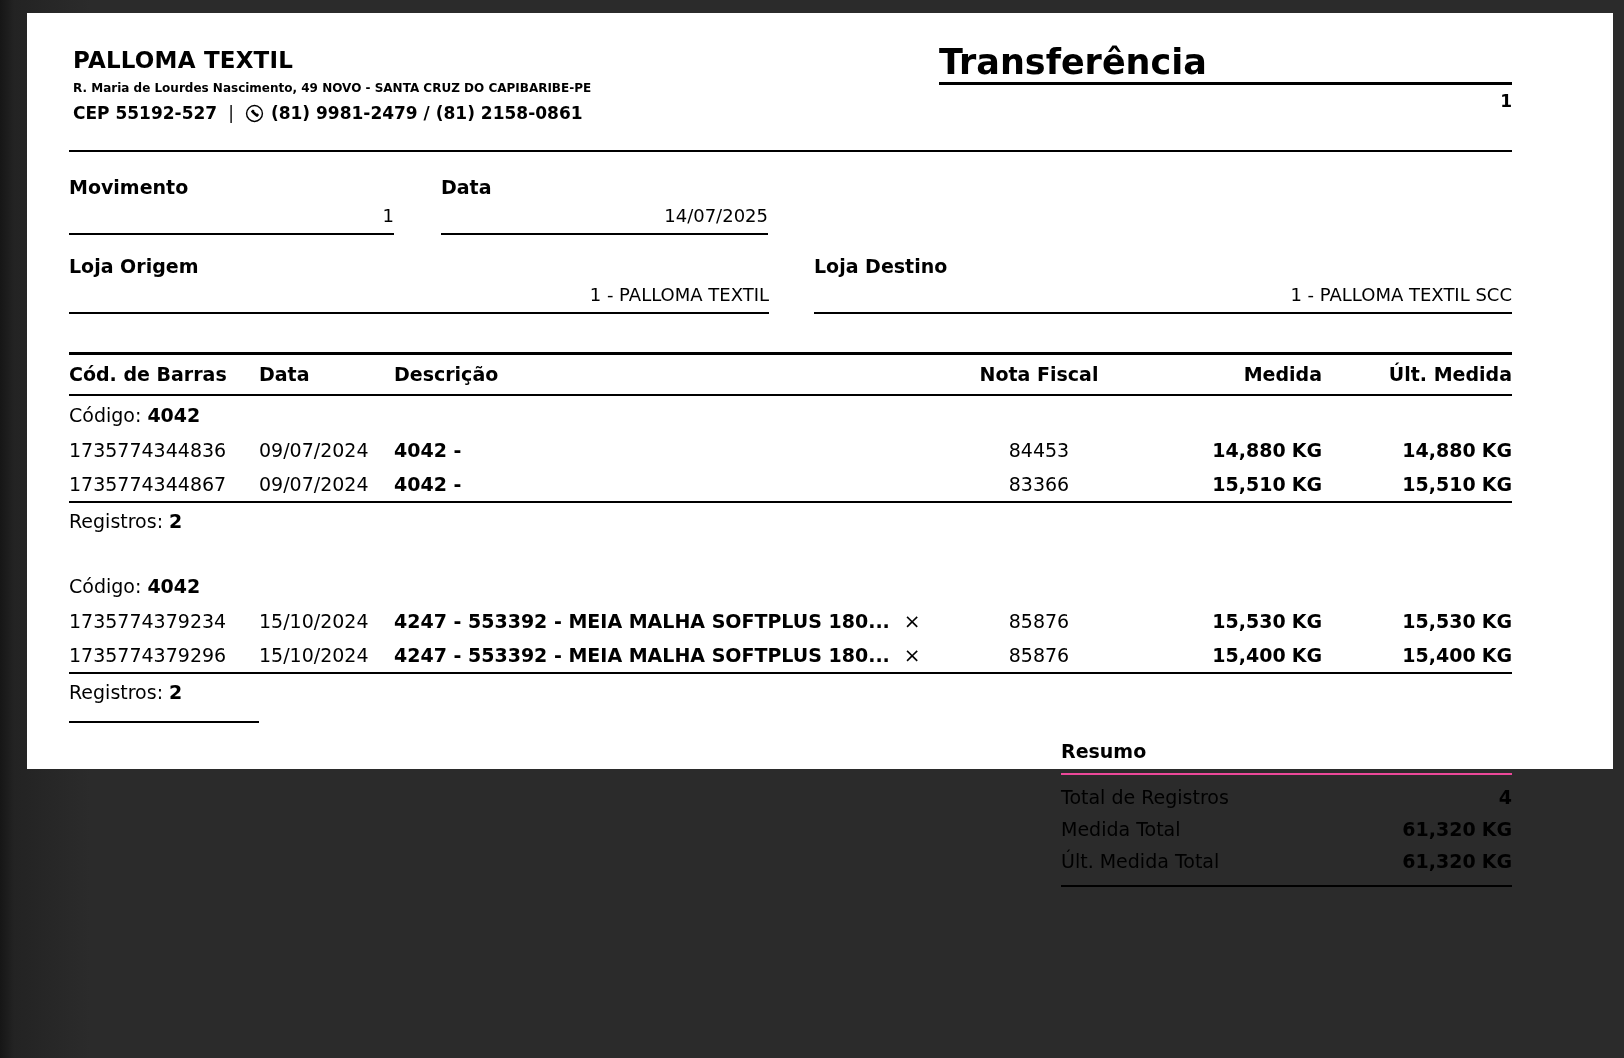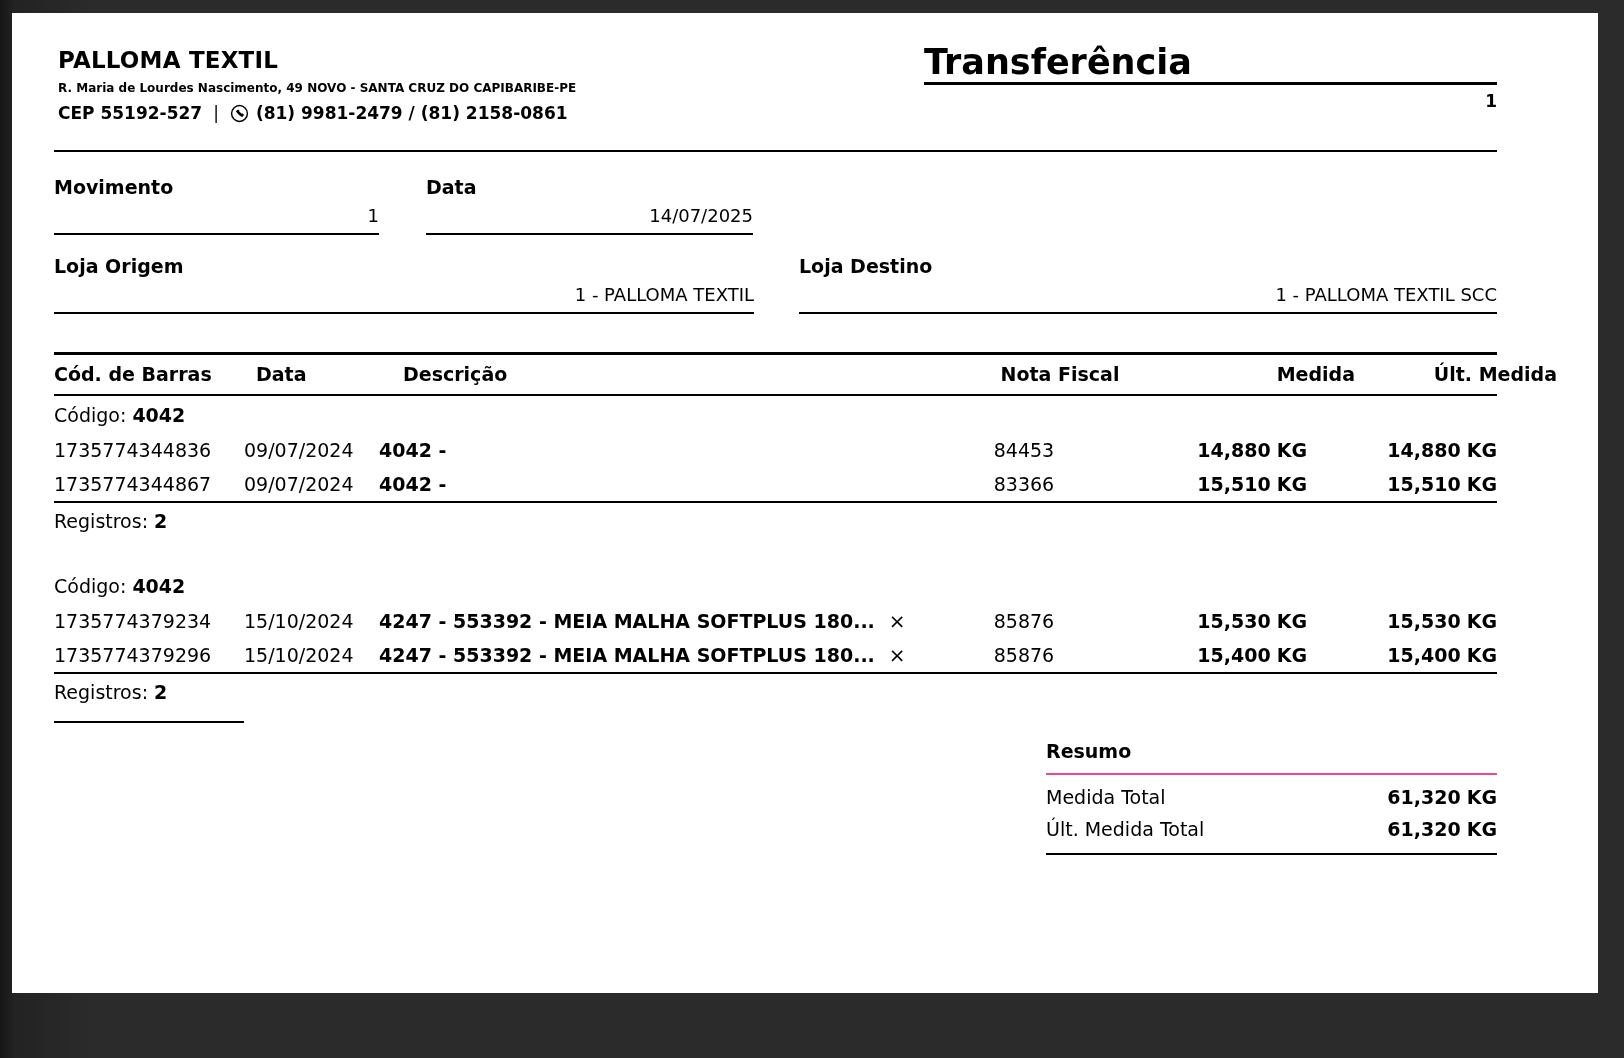--- a/index.html
+++ b/index.html
@@ -2,21 +2,21 @@
 <html><head>
 <meta charset="utf-8">
 <style>
   html,body{margin:0;padding:0;}
   body{
     width:1624px;height:1058px;overflow:hidden;
     background:linear-gradient(90deg,#161616 0px,#232323 14px,#2b2b2b 90px,#2b2b2b 100%);
     font-family:"DejaVu Sans",sans-serif;color:#000;
   }
   .page{
-    position:absolute;left:12px;top:13px;width:1586px;height:980px;
+    position:absolute;left:27px;top:13px;width:1586px;height:756px;
     background:#ffffff;
   }
   
   .company{position:absolute;left:46px;top:32px;}
   .company .name{font-size:23px;font-weight:bold;line-height:30px;letter-spacing:.2px;}
   .company .addr{font-size:12px;font-weight:bold;line-height:22px;margin-top:2px;}
   .company .contact{font-size:17px;font-weight:bold;line-height:22px;margin-top:3px;display:flex;align-items:center;gap:7px;}
   .company .contact .sep{margin:0 4px;font-weight:normal;}
   .phone-svg{width:19px;height:19px;display:inline-block;}
   .title-block{position:absolute;left:912px;top:33px;width:573px;}
@@ -30,21 +30,21 @@
   .field .fvalue{font-size:18px;line-height:22px;text-align:right;margin-top:6px;padding-bottom:6px;border-bottom:2px solid #000;}
   .f-mov {top:162px;left:42px;width:325px;}
   .f-data{top:162px;left:414px;width:327px;}
   .f-orig{top:241px;left:42px;width:700px;}
   .f-dest{top:241px;left:787px;width:698px;}
   
   .table{position:absolute;top:339px;left:42px;width:1443px;font-size:19px;}
   .row{display:grid;grid-template-columns:190px 135px 560px 170px 198px 190px;line-height:24px;}
   .c4{text-align:center;}
   .c5,.c6{text-align:right;}
-  .thead{border-top:3px solid #000;border-bottom:2px solid #000;padding:7px 0 8px;font-weight:bold;gap:12px;}
+  .thead{border-top:3px solid #000;border-bottom:2px solid #000;padding:7px 0 8px;font-weight:bold;}
   .group-label{padding:7px 0 6px;line-height:24px;}
   .group-label b,.registros b{font-weight:bold;}
   .data-row{padding:5px 0;}
   .data-row .c3{display:flex;align-items:baseline;}
   .data-row .desc{font-weight:bold;}
   .xmark{margin-left:14px;font-size:20px;}
   .xmark:empty{margin-left:0;}
   .unit{margin-left:6px;font-weight:bold;}
   .unit:empty{margin-left:0;}
   .group-rule{border-top:2px solid #000;}
@@ -182,20 +182,24 @@
         </div>
       </div>
     </div>
 
     <div class="sig-line"></div>
 
     <div class="resumo">
       <div class="rtitle">Resumo</div>
       <div class="rrows">
         <div class="rrow">
+          <span class="rlabel">Total de Registros</span>
+          <span class="rval"><b>4</b><span class="unit"></span></span>
+        </div>
+        <div class="rrow">
           <span class="rlabel">Medida Total</span>
           <span class="rval"><b>61,320</b><span class="unit">KG</span></span>
         </div>
         <div class="rrow">
           <span class="rlabel">Últ. Medida Total</span>
           <span class="rval"><b>61,320</b><span class="unit">KG</span></span>
         </div>
       </div>
     </div>
 

